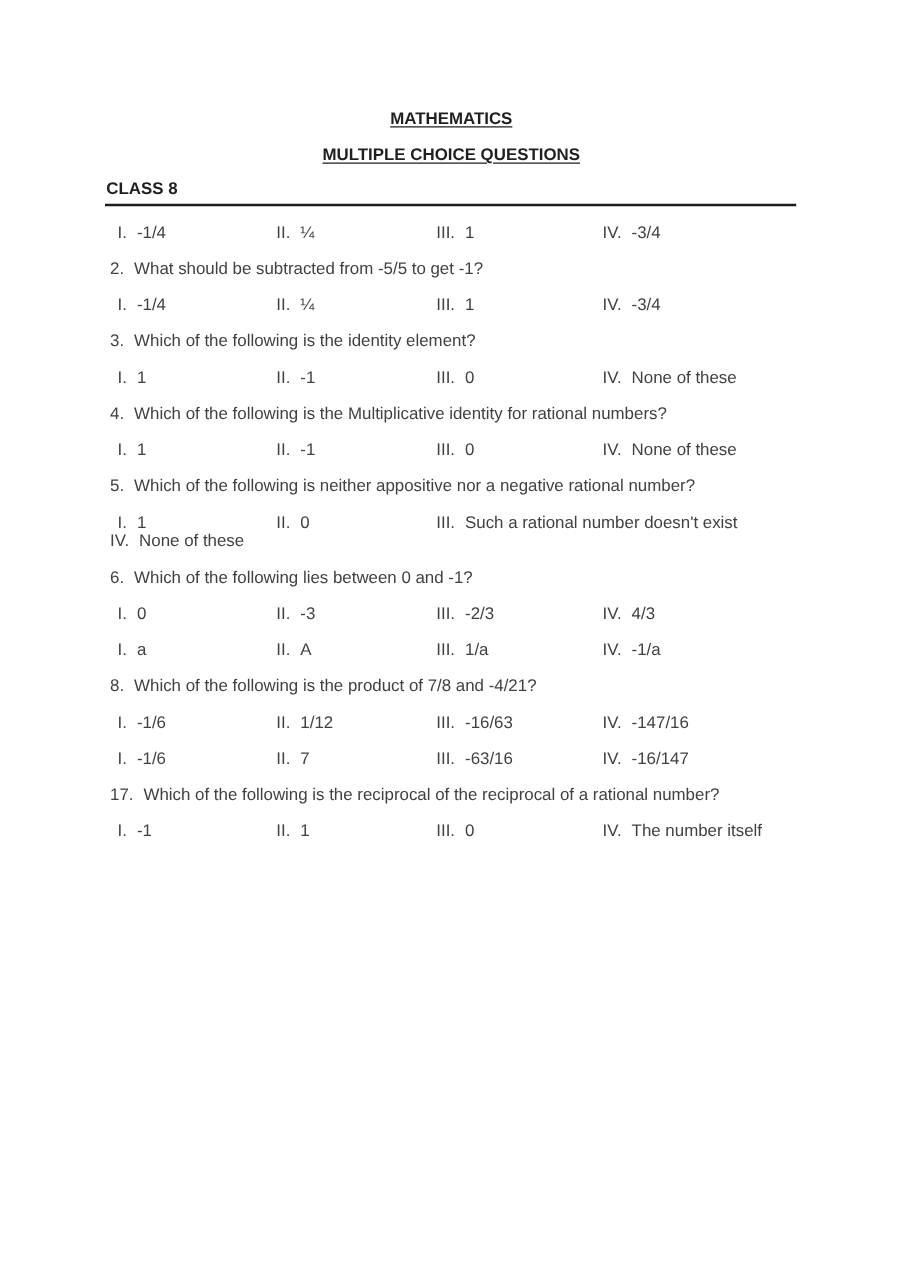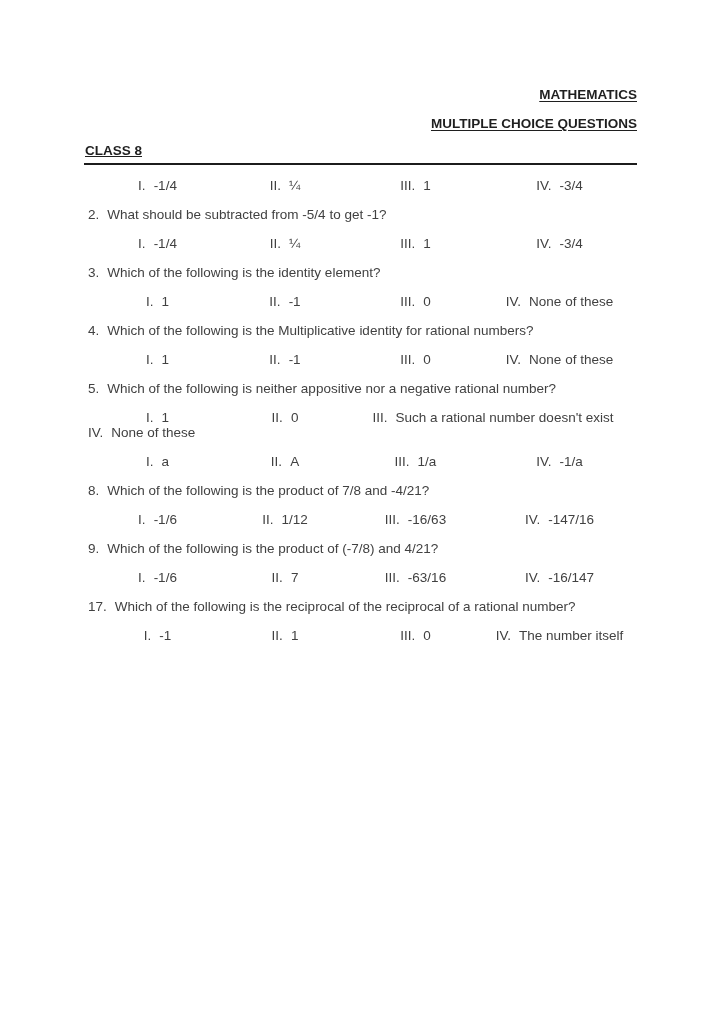--- a/index.html
+++ b/index.html
@@ -16,50 +16,48 @@
     padding: 86px 88px 0 85px;
   }
   .line {
     height: 18px;
     line-height: 18px;
     margin-bottom: 11px;
     font-size: 13.5px;
     white-space: nowrap;
   }
   .center-head {
-    text-align: right;
+    text-align: center;
     font-weight: 700;
     color: #1f1f1f;
     text-decoration: underline;
     text-underline-offset: 2px;
   }
   .left-head {
     font-weight: 700;
     color: #1f1f1f;
-    text-decoration: underline;
   }
   .mb-small { margin-bottom: 9px; }
   .rule {
     border: none;
     border-bottom: 2.5px solid #1c1c1c;
     margin: -6px 0 12px -1px;
     height: 0;
   }
   .q { padding-left: 3px; }
   .qprefix {
     font-weight: 700;
     color: #1f1f1f;
     margin-right: 5px;
   }
   .qnum { margin-right: 8px; }
   .opt-row {
     display: grid;
     grid-template-columns: 127px 128px 133px 1fr;
     padding-left: 9px;
-    text-align: center;
   }
   .opt-row.q5a {
     grid-template-columns: 127px 128px 1fr;
     margin-bottom: -3px;
   }
   .q5b { padding-left: 3px; }
   .numeral { margin-right: 8px; }
   .opt { white-space: nowrap; }
 </style>
 </head>
@@ -73,21 +71,21 @@
   <div class="rule"></div>
 
   <div class="line opt-row">
     <span class="opt"><span class="numeral">I.</span><span>-1/4</span></span>
     <span class="opt"><span class="numeral">II.</span><span>¼</span></span>
     <span class="opt"><span class="numeral">III.</span><span>1</span></span>
     <span class="opt"><span class="numeral">IV.</span><span>-3/4</span></span>
   </div>
 
   <div class="line q">
-    <span class="qnum">2.</span><span>What should be subtracted from -5/4 to get -1?</span>
+    <span class="qnum">2.</span><span>What should be subtracted from -5/5 to get -1?</span>
   </div>
   <div class="line opt-row">
     <span class="opt"><span class="numeral">I.</span><span>-1/4</span></span>
     <span class="opt"><span class="numeral">II.</span><span>¼</span></span>
     <span class="opt"><span class="numeral">III.</span><span>1</span></span>
     <span class="opt"><span class="numeral">IV.</span><span>-3/4</span></span>
   </div>
 
   <div class="line q">
     <span class="qnum">3.</span><span>Which of the following is the identity element?</span>
@@ -114,41 +112,47 @@
   </div>
   <div class="line opt-row q5a">
     <span class="opt"><span class="numeral">I.</span><span>1</span></span>
     <span class="opt"><span class="numeral">II.</span><span>0</span></span>
     <span class="opt"><span class="numeral">III.</span><span>Such a rational number doesn't exist</span></span>
   </div>
   <div class="line q5b">
     <span class="opt"><span class="numeral">IV.</span><span>None of these</span></span>
   </div>
 
+  <div class="line q">
+    <span class="qnum">6.</span><span>Which of the following lies between 0 and -1?</span>
+  </div>
+  <div class="line opt-row">
+    <span class="opt"><span class="numeral">I.</span><span>0</span></span>
+    <span class="opt"><span class="numeral">II.</span><span>-3</span></span>
+    <span class="opt"><span class="numeral">III.</span><span>-2/3</span></span>
+    <span class="opt"><span class="numeral">IV.</span><span>4/3</span></span>
+  </div>
 
   <div class="line opt-row">
     <span class="opt"><span class="numeral">I.</span><span>a</span></span>
     <span class="opt"><span class="numeral">II.</span><span>A</span></span>
     <span class="opt"><span class="numeral">III.</span><span>1/a</span></span>
     <span class="opt"><span class="numeral">IV.</span><span>-1/a</span></span>
   </div>
 
   <div class="line q">
     <span class="qnum">8.</span><span>Which of the following is the product of 7/8 and -4/21?</span>
   </div>
   <div class="line opt-row">
     <span class="opt"><span class="numeral">I.</span><span>-1/6</span></span>
     <span class="opt"><span class="numeral">II.</span><span>1/12</span></span>
     <span class="opt"><span class="numeral">III.</span><span>-16/63</span></span>
     <span class="opt"><span class="numeral">IV.</span><span>-147/16</span></span>
   </div>
 
-  <div class="line q">
-    <span class="qnum">9.</span><span>Which of the following is the product of (-7/8) and 4/21?</span>
-  </div>
   <div class="line opt-row">
     <span class="opt"><span class="numeral">I.</span><span>-1/6</span></span>
     <span class="opt"><span class="numeral">II.</span><span>7</span></span>
     <span class="opt"><span class="numeral">III.</span><span>-63/16</span></span>
     <span class="opt"><span class="numeral">IV.</span><span>-16/147</span></span>
   </div>
 
   <div class="line q">
     <span class="qnum">17.</span><span>Which of the following is the reciprocal of the reciprocal of a rational number?</span>
   </div>

